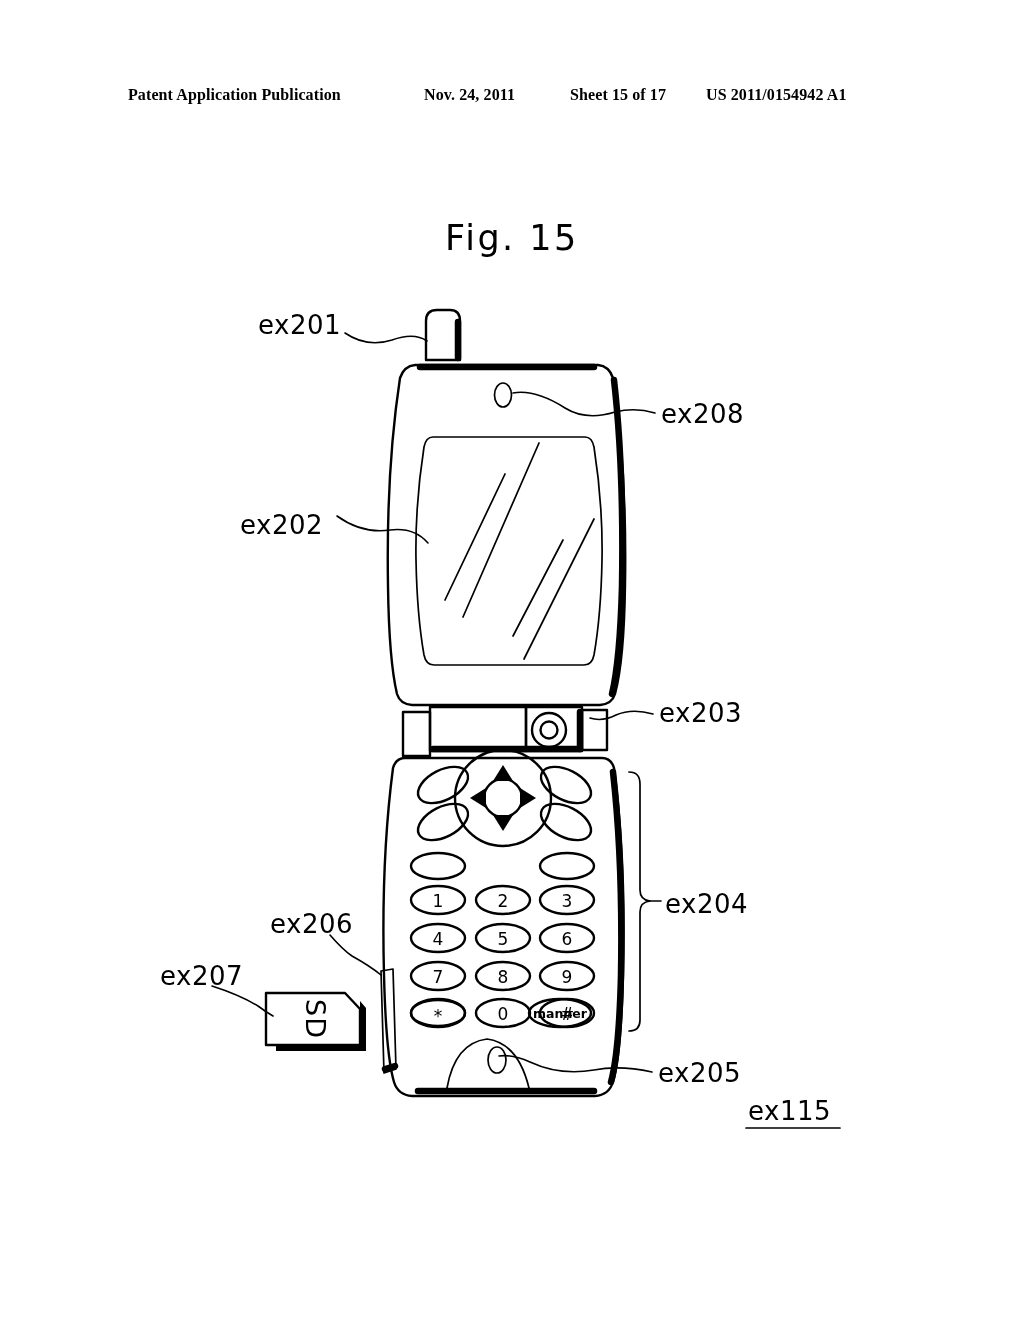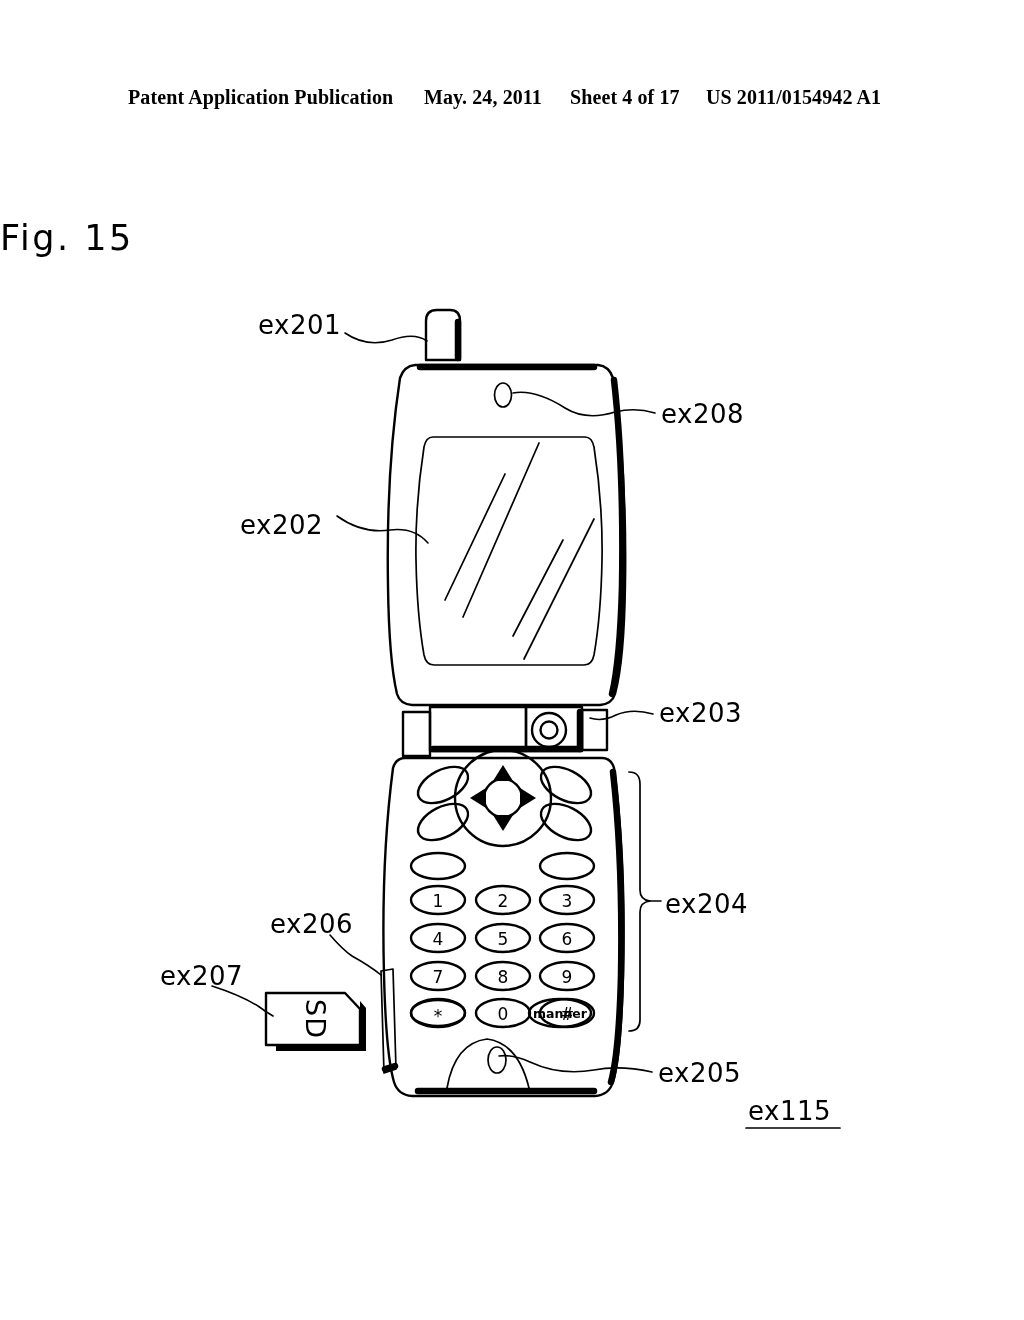--- a/index.html
+++ b/index.html
@@ -24,41 +24,42 @@
   }
   
   .pub-header {
     position: absolute;
     top: 86px;
     left: 0;
     width: 1024px;
     height: 26px;
     font-family: "Liberation Serif", serif;
     font-weight: bold;
-    font-size: 20px;
+    font-size: 16px;
     color: #000;
     white-space: nowrap;
   }
   .pub-header span {
     position: absolute;
     top: 0;
     display: inline-block;
     letter-spacing: 0.1px;
   }
   .hdr-pub   { left: 128px; }
   .hdr-date  { left: 424px; }
   .hdr-sheet { left: 570px; }
   .hdr-num   { left: 706px; }
 
   
   .fig-title {
     position: absolute;
     left: 0;
     top: 218px;
     width: 1024px;
+    text-align: center;
     font-family: "DejaVu Sans", sans-serif;
     font-size: 35px;
     letter-spacing: 2.5px;
     color: #000;
   }
 
   
   #drawing {
     position: absolute;
     left: 0;
@@ -102,22 +103,22 @@
     dominant-baseline: central;
   }
 </style>
 </head>
 <body>
 
 <div id="page">
 
   <div class="pub-header">
     <span class="hdr-pub">Patent Application Publication</span>
-    <span class="hdr-date">May. 24, 2011</span>
-    <span class="hdr-sheet">Sheet 4 of 17</span>
+    <span class="hdr-date">Nov. 24, 2011</span>
+    <span class="hdr-sheet">Sheet 15 of 17</span>
     <span class="hdr-num">US 2011/0154942 A1</span>
   </div>
 
   <div class="fig-title">Fig. 15</div>
 
   <svg id="drawing" viewBox="0 0 1024 1320">
 
     <g>
       <path class="ln" d="M426,360 L426,321 Q426,310 437,310 L450,310 Q460,310 460,321 L460,360 Z" fill="#fff"></path>
       <path class="ln-thick" d="M458,322 L458,358"></path>

